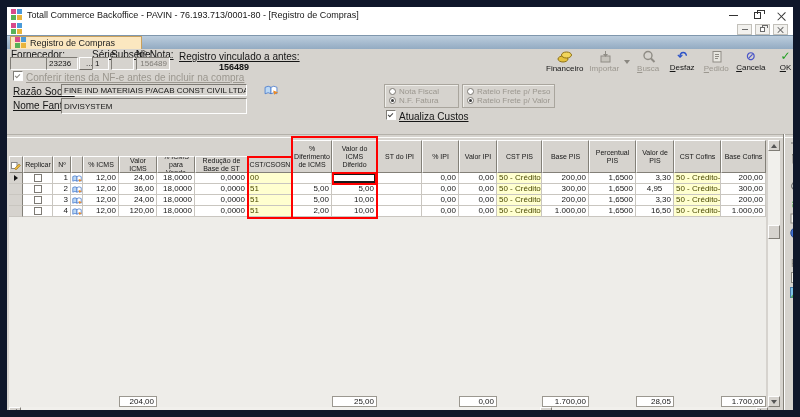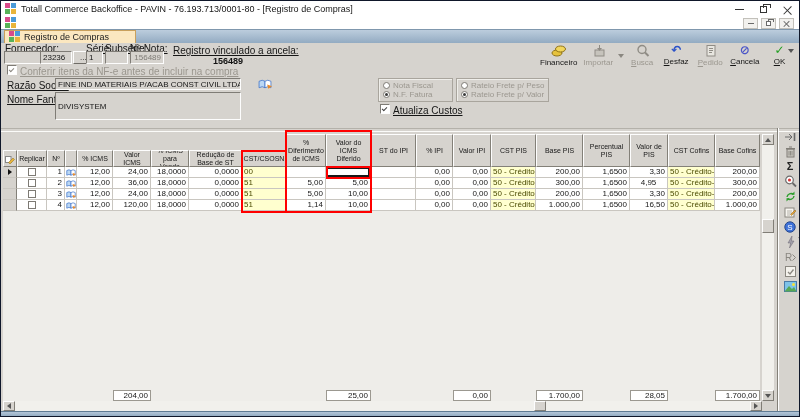--- a/index.html
+++ b/index.html
@@ -1,17 +1,17 @@
 <!DOCTYPE html>
 <html><head>
 <meta charset="utf-8">
 <style>
   html,body{margin:0;padding:0;background:#cfcdc8;}
   *{font-family:"Liberation Sans","DejaVu Sans",sans-serif;}
-  .win{position:relative;width:800px;height:417px;background:#d6d3ce;border:1px solid #0f172a;box-sizing:border-box;overflow:hidden;}
+  .win{position:relative;width:800px;height:417px;background:#d6d3ce;border:7px solid #0f172a;box-sizing:border-box;overflow:hidden;}
   .ico{display:inline-flex;align-items:center;justify-content:center;}
 
   
   .titlebar{position:absolute;left:0;top:0;right:0;height:16px;background:#fff;display:flex;align-items:center;padding-left:4px;gap:5px;}
   .title-text{font-size:9px;color:#161616;white-space:nowrap;}
   .win-btns{margin-left:auto;display:flex;height:100%;}
   .wbtn{width:24px;display:flex;align-items:center;justify-content:center;cursor:default;}
   .glyph-min{width:9px;height:1px;background:#333;}
   .glyph-restore{width:7px;height:7px;border:1px solid #333;box-sizing:border-box;position:relative;background:#fff;}
   .glyph-restore::before{content:"";position:absolute;left:2px;top:-3px;width:6px;height:3px;border:1px solid #333;border-bottom:none;}
@@ -183,32 +183,32 @@
       <span>1</span>
     </div>
   <span class="form-label" style="left:104px;top:42px;">Subsérie:</span>
   <div class="field" style="left:104px;top:50px;width:23px;height:13px;">
       <span></span>
     </div>
   <span class="form-label" style="left:129px;top:42px;">Nº Nota:</span>
   <div class="field graytext" style="left:129px;top:50px;width:34px;height:13px;justify-content:flex-end;">
       <span>156489</span>
     </div>
-  <span class="form-label" style="left:172px;top:44px;">Registro vinculado a ancela:</span>
+  <span class="form-label" style="left:172px;top:44px;">Registro vinculado a antes:</span>
   <span class="bold-val" style="left:172px;top:55px;width:110px;">156489</span>
 
   <span class="checkbox checked dimcheck" style="position:absolute;left:6px;top:64px;"></span>
   <span class="form-label dim" style="left:19px;top:65px;">Conferir itens da NF-e antes de incluir na compra</span>
 
   <span class="form-label" style="left:6px;top:79px;">Razão Social:</span>
   <div class="field" style="left:54px;top:77px;width:186px;height:12px;">
       <span>FINE IND MATERIAIS P/ACAB CONST CIVIL LTDA</span>
     </div>
   <span class="form-label" style="left:6px;top:93px;">Nome Fantasia:</span>
-  <div class="field" style="left:54px;top:91px;width:186px;height:28px;">
+  <div class="field" style="left:54px;top:91px;width:186px;height:16px;">
       <span>DIVISYSTEM</span>
     </div>
 
   <span id="book-icon-slot" style="position:absolute;left:257px;top:75px;"><span class="ico">
         <svg width="14" height="12" viewBox="0 0 13 11">
           <path d="M1 3 Q4 1 6.5 3 L6.5 9 Q4 7 1 9 Z" fill="#bcd8f4" stroke="#3a6fc8" stroke-width="0.7"></path>
           <path d="M12 3 Q9 1 6.5 3 L6.5 9 Q9 7 12 9 Z" fill="#ffffff" stroke="#3a6fc8" stroke-width="0.7"></path>
           <path d="M8.5 6 L13 7.5 L9.5 10 Z" fill="#e88a2a"></path>
         </svg>
       </span></span>
@@ -473,21 +473,21 @@
               <path d="M12 3 Q9 1 6.5 3 L6.5 9 Q9 7 12 9 Z" fill="#fff" stroke="#3a6fc8" stroke-width="0.9"></path>
               <path d="M8.5 6 L13 7.5 L9.5 10 Z" fill="#e88a2a"></path>
             </svg>
           </span>
         </div>
         <div class="cell num" style="width: 36px;">12,00</div>
         <div class="cell num" style="width: 38px;">120,00</div>
         <div class="cell num" style="width: 38px;">18,0000</div>
         <div class="cell num" style="width: 53px;">0,0000</div>
         <div class="cell yellow" style="width: 44px;">51</div>
-        <div class="cell num" style="width: 40px;">1,14</div>
+        <div class="cell num" style="width: 40px;">2,00</div>
         <div class="cell num" style="width: 45px;">10,00</div>
         <div class="cell num" style="width: 45px;"></div>
         <div class="cell num" style="width: 37px;">0,00</div>
         <div class="cell num" style="width: 38px;">0,00</div>
         <div class="cell yellow" style="width: 45px;">50 - Crédito-Trib</div>
         <div class="cell num" style="width: 47px;">1.000,00</div>
         <div class="cell num" style="width: 47px;">1,6500</div>
         <div class="cell num" style="width: 38px;">16,50</div>
         <div class="cell yellow" style="width: 47px;">50 - Crédito-Trib</div>
         <div class="cell num" style="width: 45px;">1.000,00</div>

